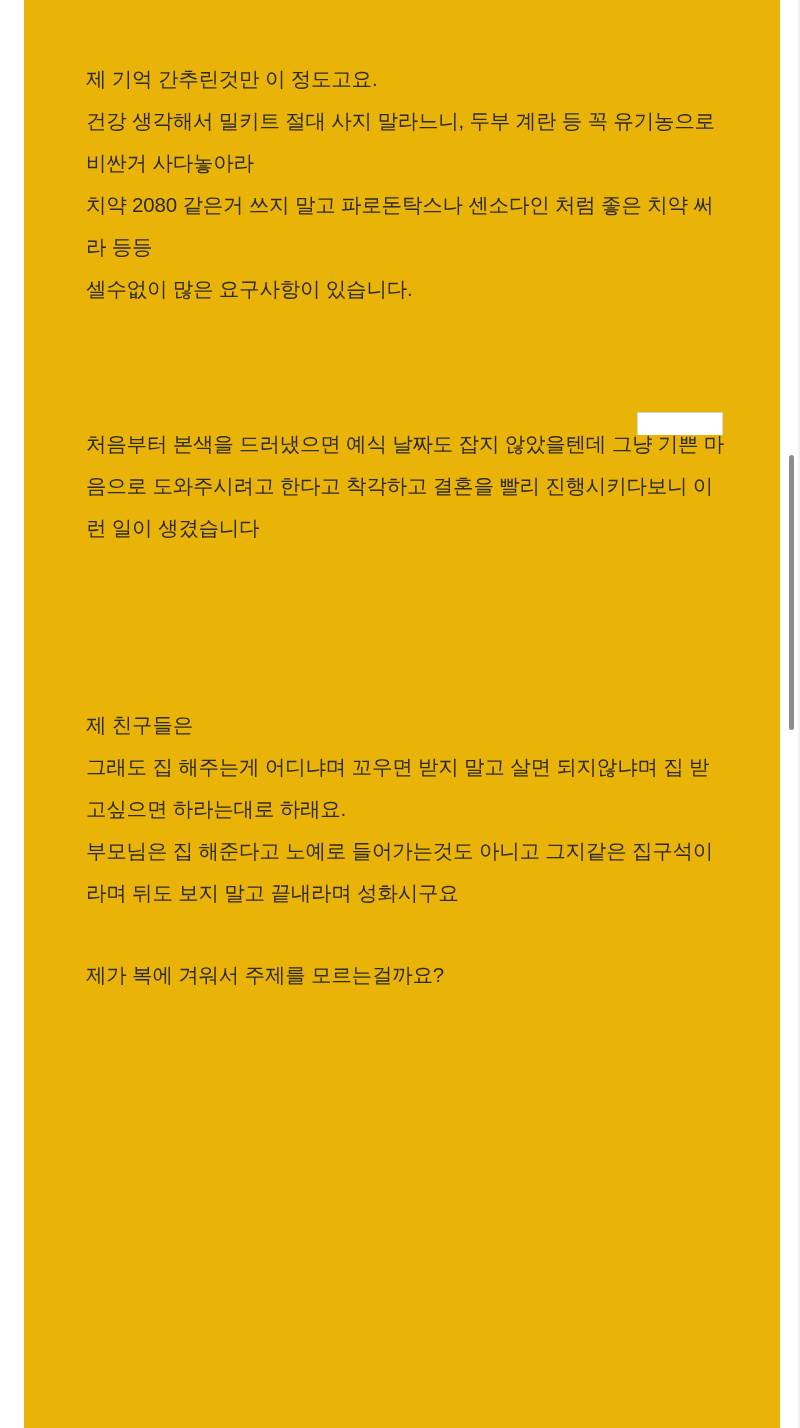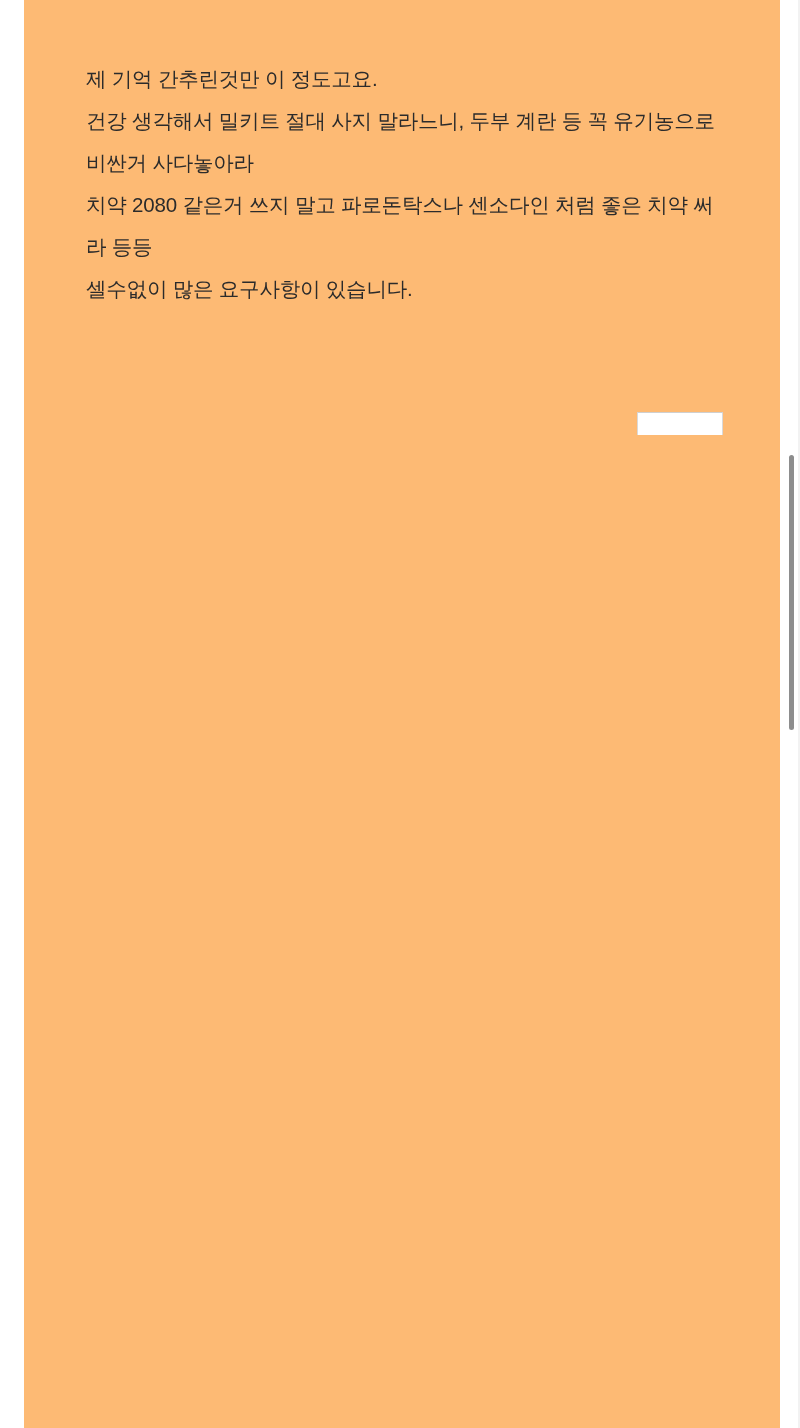--- a/index.html
+++ b/index.html
@@ -10,21 +10,21 @@
   body {
     width: 800px;
     height: 1428px;
     font-family: "Liberation Sans", sans-serif;
     position: relative;
     overflow: hidden;
   }
   .page {
     position: absolute;
     inset: 0;
-    background: #fdba74;
+    background: #eab308;
   }
   
   .gutter-left {
     position: absolute;
     left: 0;
     top: 0;
     width: 24px;
     height: 100%;
     background: #ffffff;
   }
@@ -93,19 +93,24 @@
 
 <div class="page">
   <div class="gutter-left"></div>
   <div class="gutter-right"></div>
 
   <div class="content">
     <p class="para block-1">제 기억 간추린것만 이 정도고요.
 건강 생각해서 밀키트 절대 사지 말라느니, 두부 계란 등 꼭 유기농으로 비싼거 사다놓아라
 치약 2080 같은거 쓰지 말고 파로돈탁스나 센소다인 처럼 좋은 치약 써라 등등
 셀수없이 많은 요구사항이 있습니다.</p>
+    <p class="para block-2">처음부터 본색을 드러냈으면 예식 날짜도 잡지 않았을텐데 그냥 기쁜 마음으로 도와주시려고 한다고 착각하고 결혼을 빨리 진행시키다보니 이런 일이 생겼습니다</p>
+    <p class="para block-4">제 친구들은
+그래도 집 해주는게 어디냐며 꼬우면 받지 말고 살면 되지않냐며 집 받고싶으면 하라는대로 하래요.
+부모님은 집 해준다고 노예로 들어가는것도 아니고 그지같은 집구석이라며 뒤도 보지 말고 끝내라며 성화시구요</p>
+    <p class="para block-5">제가 복에 겨워서 주제를 모르는걸까요?</p>
   </div>
 
   <div class="artifact-box"></div>
 
   <div class="scrollbar-track"></div>
   <div class="scrollbar-edge"></div>
 </div>
 
 </body></html>

